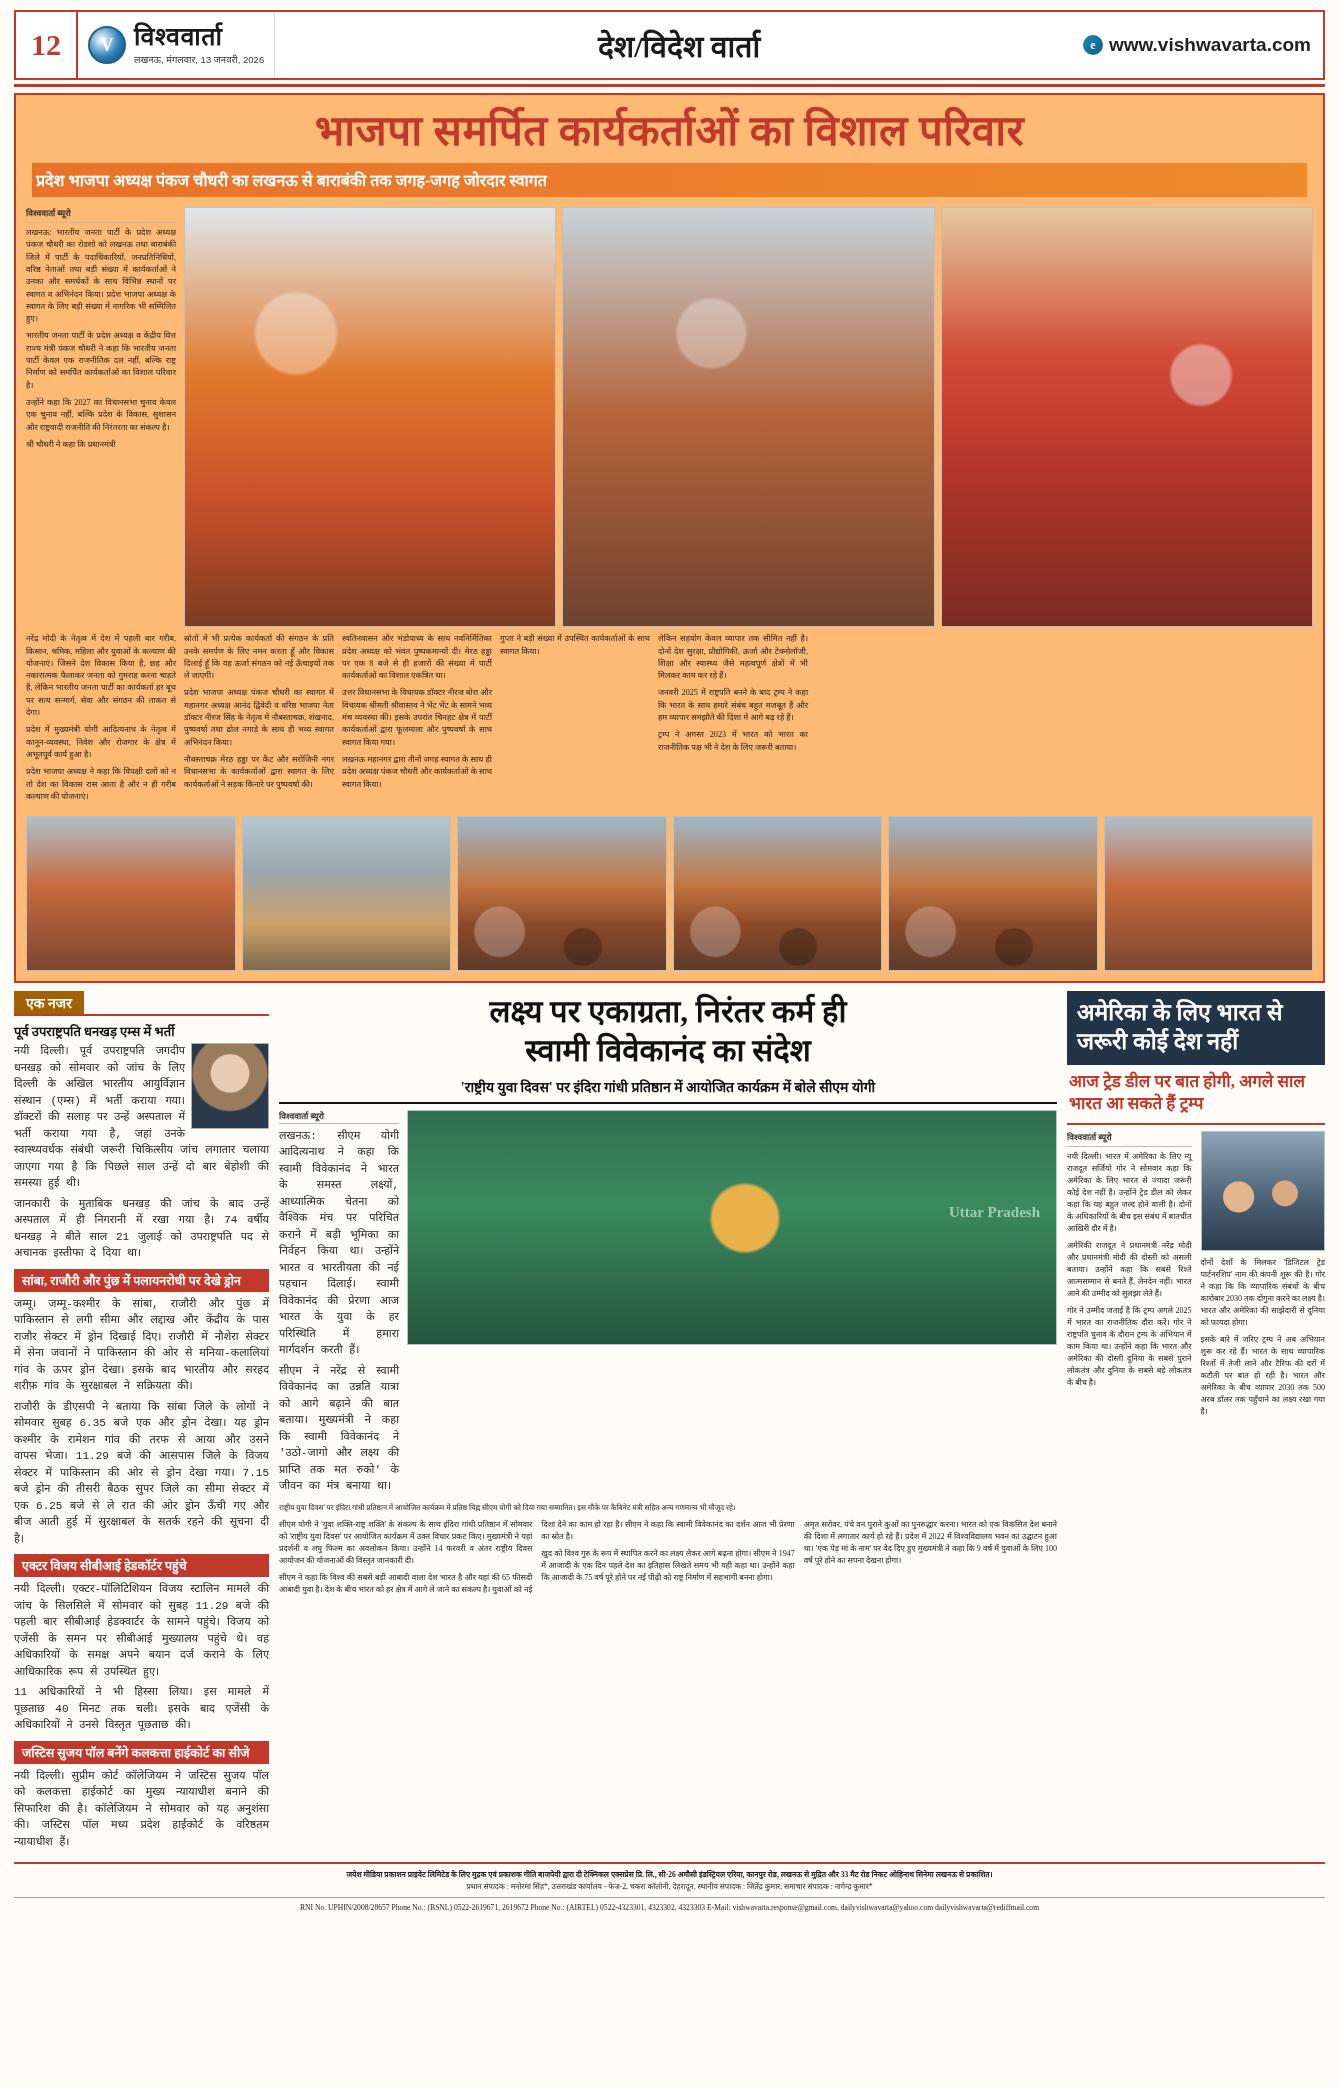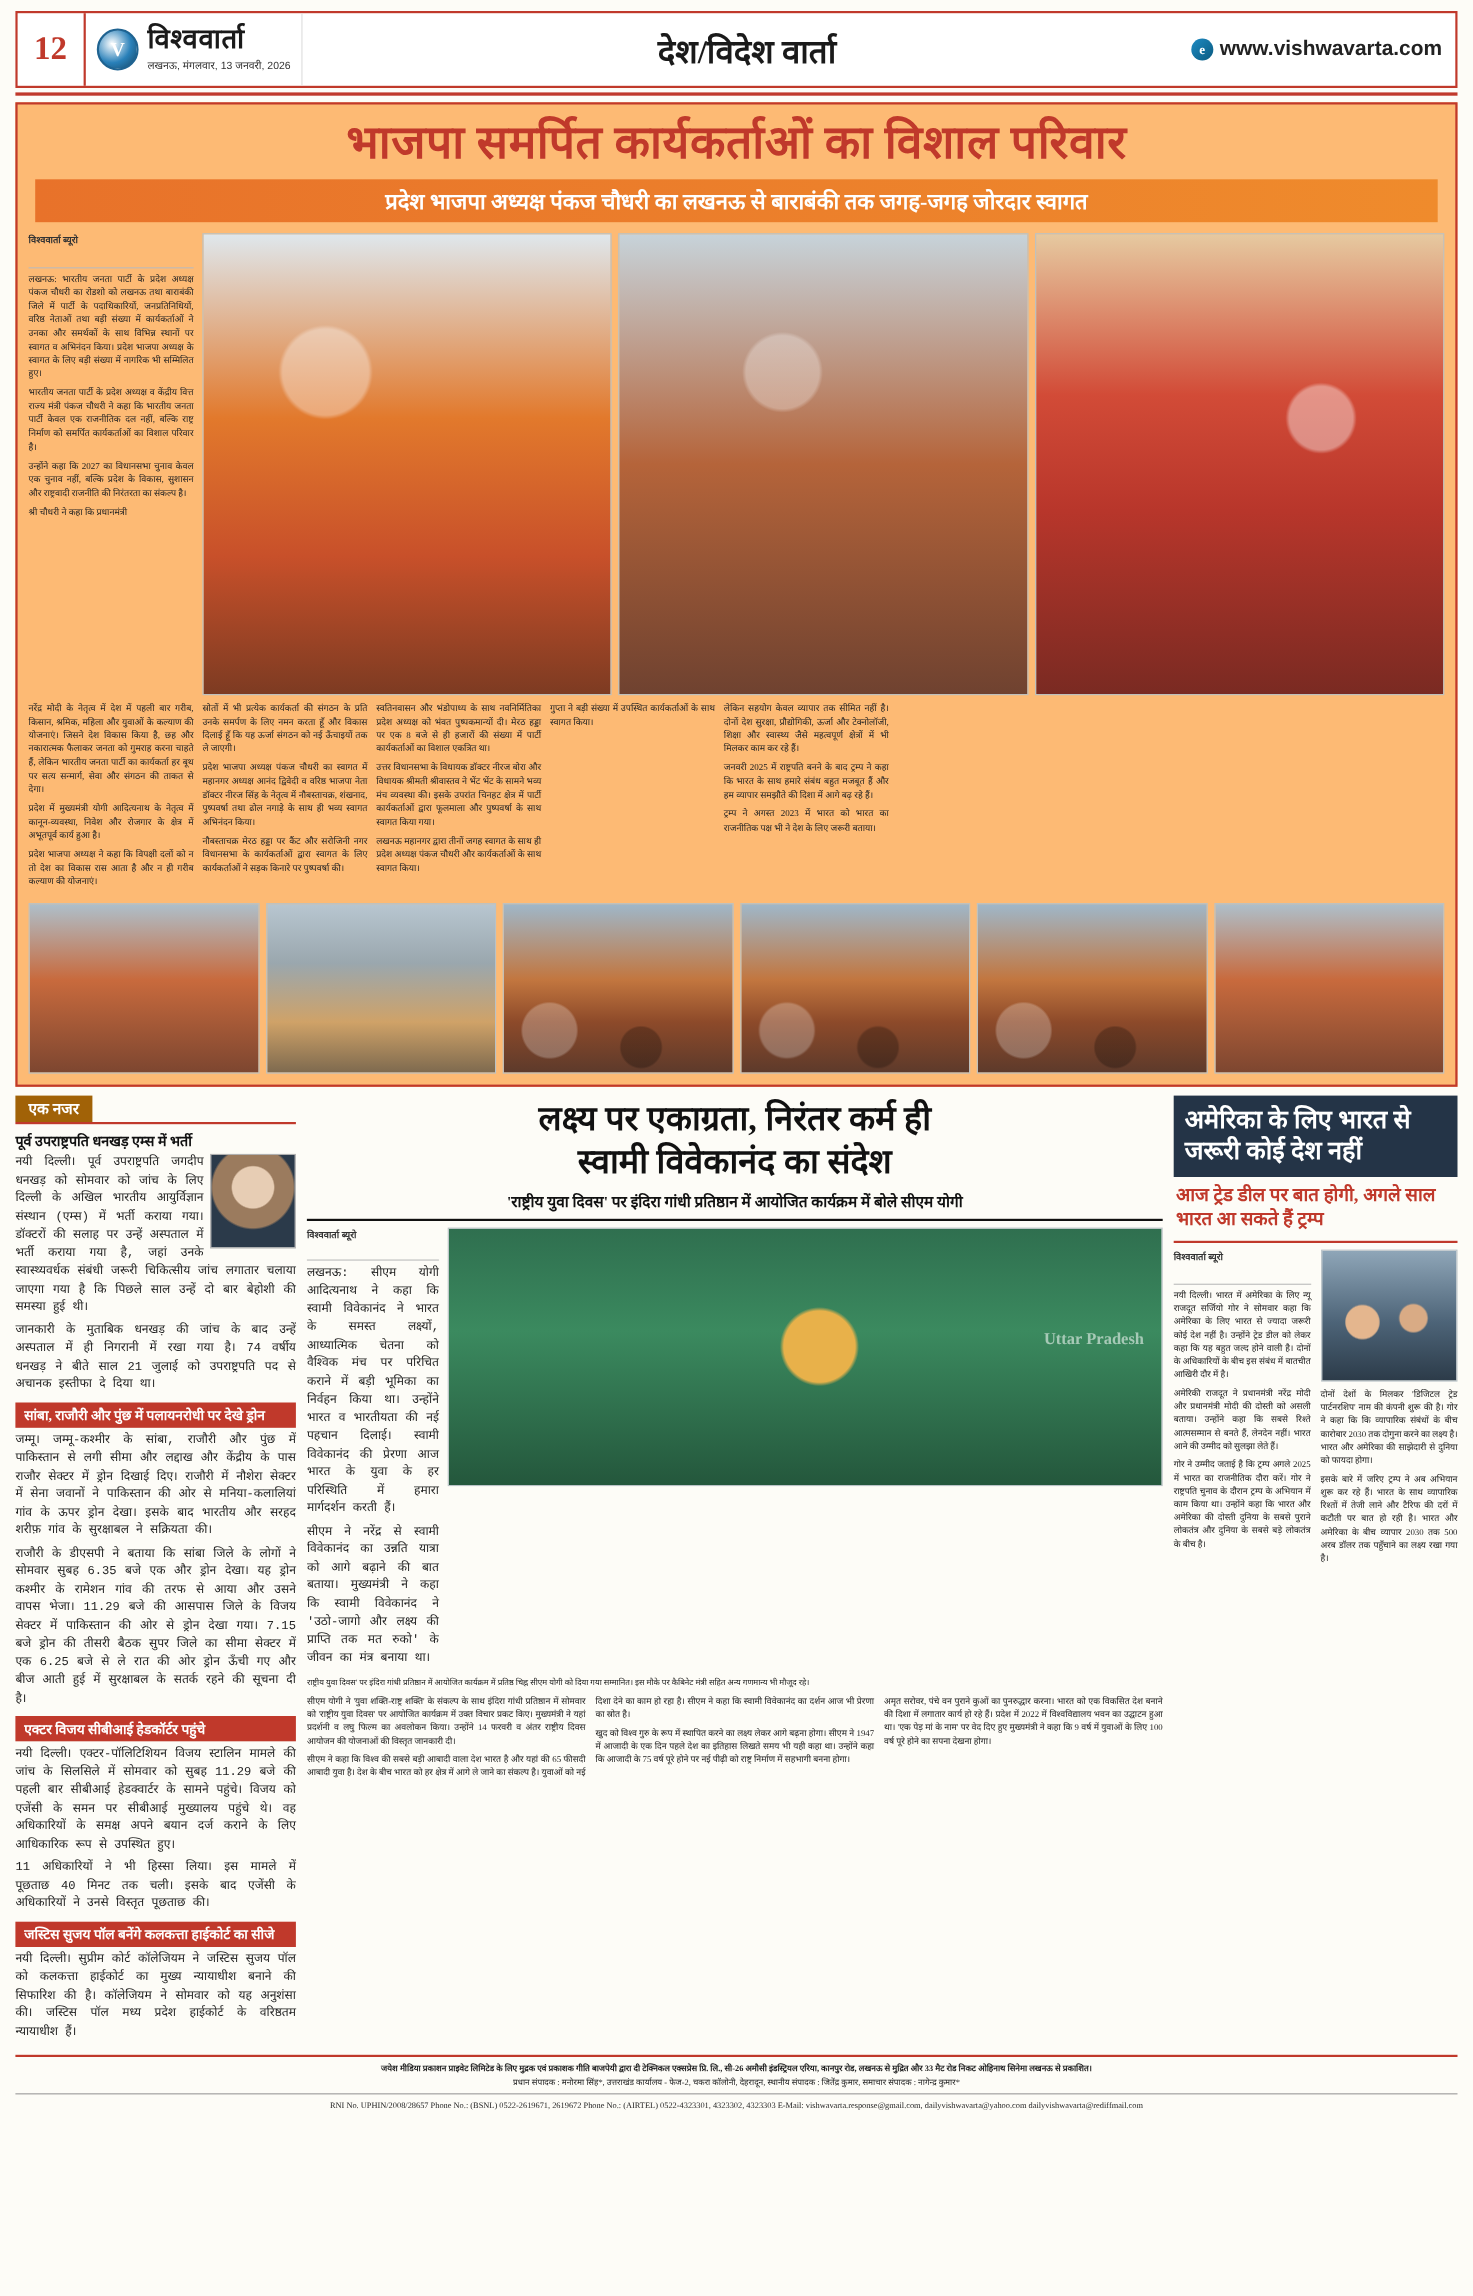--- a/index.html
+++ b/index.html
@@ -81,28 +81,28 @@
     font-family: "Liberation Serif", serif;
     font-weight: bold;
     font-size: 42px;
     color: #c0392b;
     letter-spacing: .5px;
     line-height: 1.15;
     margin: 4px 0 8px;
   }
   .lead-sub {
     background: linear-gradient(90deg,#e8722a,#ef8b2c);
-    color:#fff; text-align:center;
-    font-family: "Liberation Serif", serif;
-    font-weight: bold; font-size: 20px;
+    color:#fff; text-align:left;
+    font-family: "Liberation Serif", serif;
+    font-weight: bold; font-size: 16px;
     padding: 6px 4px; margin: 0 6px 10px;
   }
   .byline {
     font-size: 8.5px; font-weight:bold; color:#333;
-    border-bottom: 1px solid #bbb; padding-bottom:18px; margin-bottom:4px;
+    border-bottom: 1px solid #bbb; padding-bottom:2px; margin-bottom:4px;
   }
   .lead-body { display:flex; gap: 8px; }
   .col-text {
     width: 150px;
     font-size: 8.2px; line-height: 1.5; text-align: justify;
     color:#222;
     font-family: "Liberation Serif", serif;
   }
   .col-text p { margin: 0 0 5px; }
   .photo {

